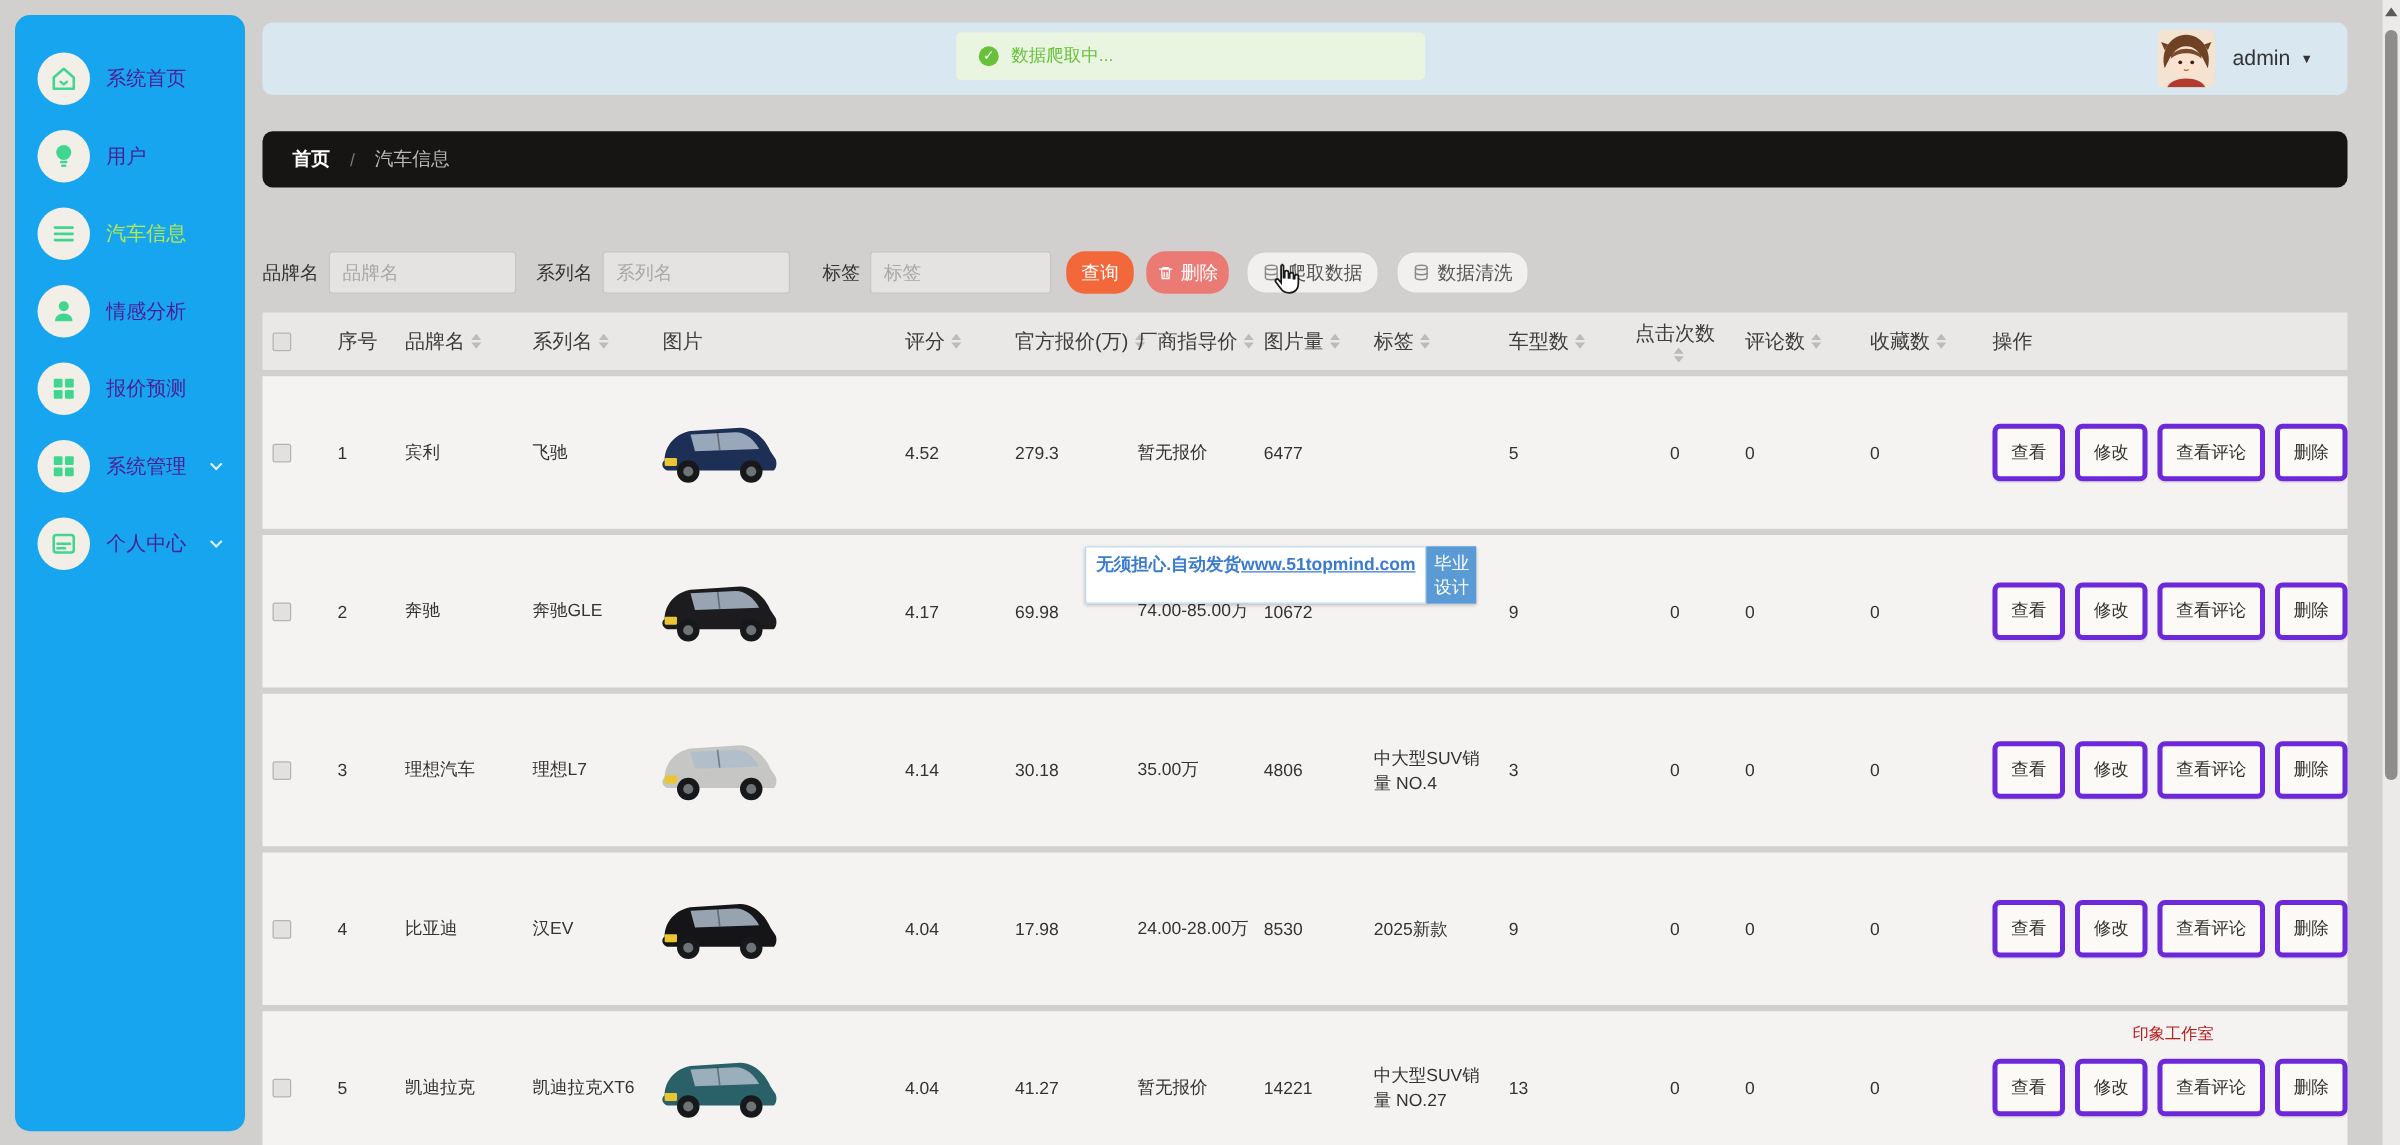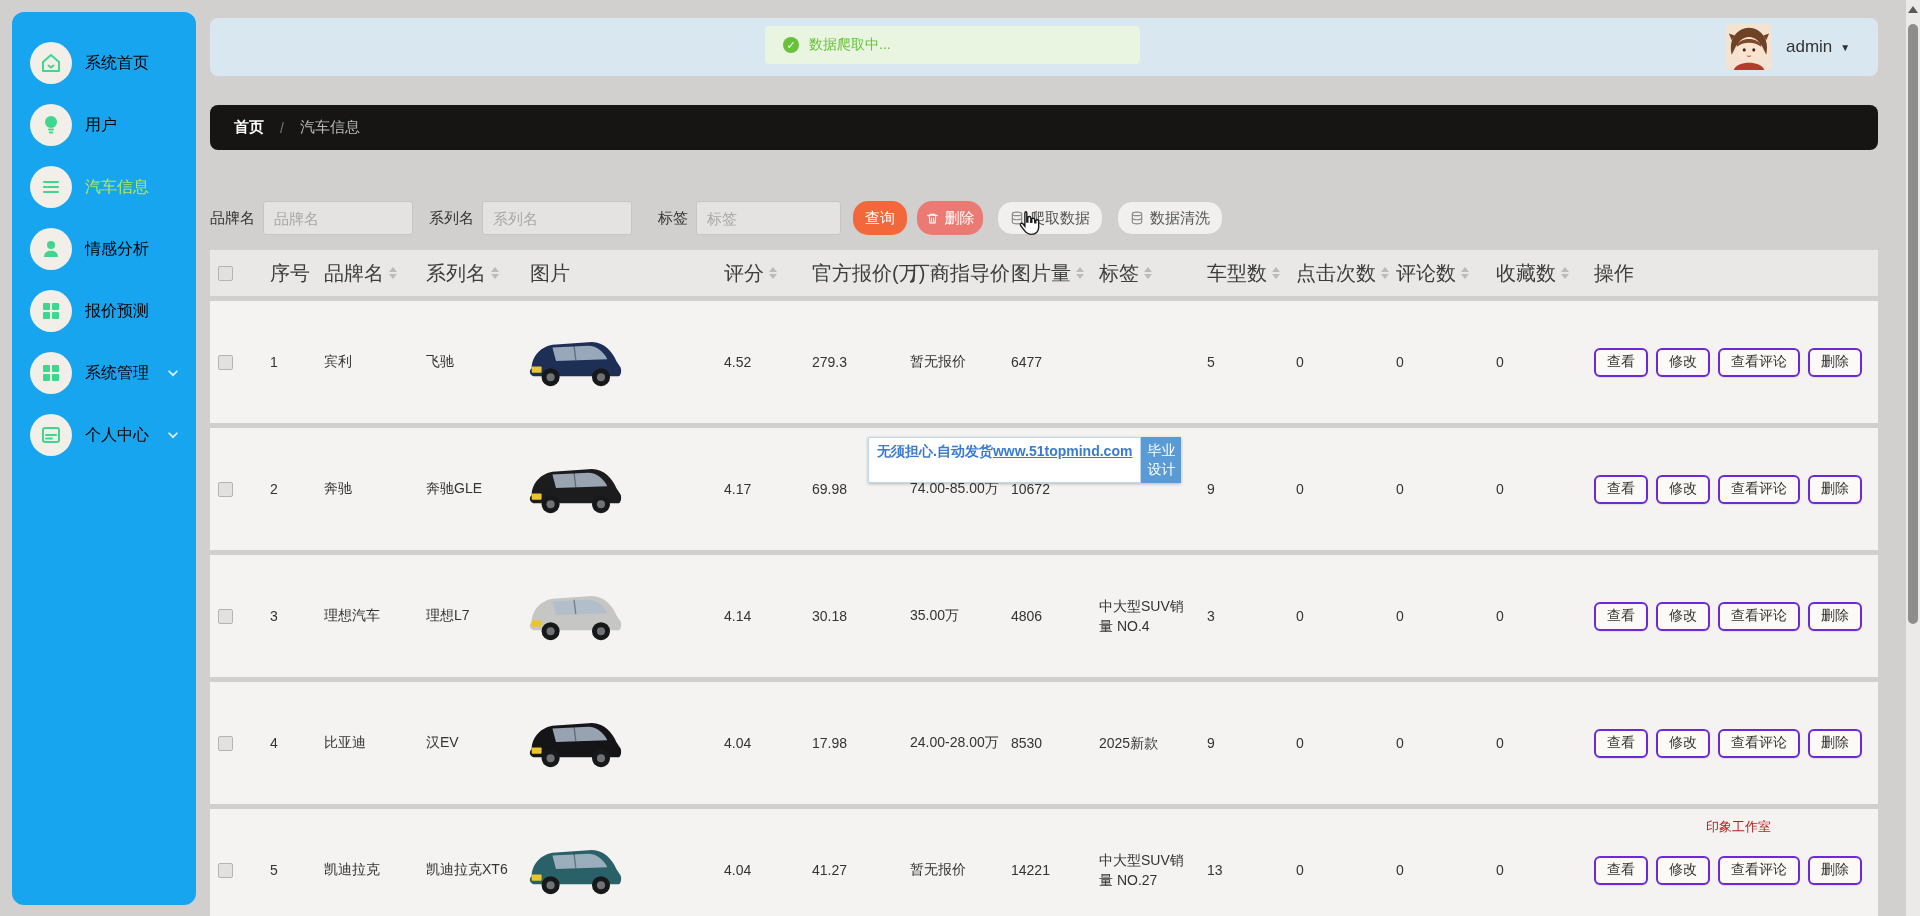--- a/index.html
+++ b/index.html
@@ -6,21 +6,21 @@
   html,body { width:1920px; height:916px; overflow:hidden; }
   body { background:#d2d0ce; font-family:"Liberation Sans","DejaVu Sans",sans-serif; color:#333; position:relative; }
 
   
   .sidebar { position:absolute; left:12px; top:12px; width:184px; height:893px;
     background:#17a5f0; border-radius:12px; padding-top:30px;
     display:flex; flex-direction:column; gap:20px; }
   .side-item { display:flex; align-items:center; height:42px; padding-left:18px; cursor:pointer; position:relative; }
   .icon-badge { width:42px; height:42px; border-radius:50%; background:#f2eee8;
     display:flex; align-items:center; justify-content:center; flex:0 0 42px; }
-  .side-label { color:#000000; font-size:16px; margin-left:13px; }
+  .side-label { color:#4c1d95; font-size:16px; margin-left:13px; }
   .side-item.active .side-label { color:#b7e94f; }
   .side-chevron { position:absolute; right:16px; top:14px; }
 
   
   .header-panel { position:absolute; left:210px; top:18px; width:1668px; height:58px;
     background:#d9e7f0; border-radius:8px; }
   .page-title { position:absolute; left:22px; top:16px; font-size:23px; font-weight:bold; color:#141414; letter-spacing:1px; }
   .userbox { position:absolute; left:1516px; top:6px; display:flex; align-items:center; }
   .avatar { width:46px; height:46px; border-radius:5px; overflow:hidden; flex:0 0 46px; }
   .username { font-size:17px; color:#333; margin-left:14px; }
@@ -53,46 +53,46 @@
   .btn-search { background:#f2683b; color:#fff; width:54px; margin-left:12px; }
   .btn-danger { background:#ec7a74; color:#fff; width:66px; margin-left:10px; }
   .btn-plain { background:#f1f0ee; color:#555; border:1px solid #cecdcb; margin-left:14px; padding:0 12px; }
 
   
   .thead { position:absolute; left:210px; top:250px; width:1668px; height:46px;
     background:#e9e8e6; display:flex; align-items:center; }
   .tbody { position:absolute; left:210px; top:301px; width:1668px; }
   .trow { width:1668px; height:122px; background:#f4f3f1; display:flex; align-items:center; margin-bottom:5px; }
   .tcell { padding-left:12px; font-size:14px; color:#333; display:flex; align-items:center; white-space:nowrap; }
-  .thead .tcell { font-size:20px; color:#3d3d3d; }
+  .thead .tcell { font-size:16px; color:#3d3d3d; }
   .thead .tcell:nth-child(1), .trow .tcell:nth-child(1) { width:48px; padding-left:8px; }
   .thead .tcell:nth-child(2), .trow .tcell:nth-child(2) { width:54px; }
   .thead .tcell:nth-child(3), .trow .tcell:nth-child(3) { width:102px; }
   .thead .tcell:nth-child(4), .trow .tcell:nth-child(4) { width:104px; }
   .thead .tcell:nth-child(5), .trow .tcell:nth-child(5) { width:194px; }
   .thead .tcell:nth-child(6), .trow .tcell:nth-child(6) { width:88px; }
   .thead .tcell:nth-child(7), .trow .tcell:nth-child(7) { width:102px; }
   .thead .tcell:nth-child(8), .trow .tcell:nth-child(8) { width:97px; padding-left:8px; }
   .thead .tcell:nth-child(9), .trow .tcell:nth-child(9) { width:90px; }
   .thead .tcell:nth-child(10), .trow .tcell:nth-child(10) { width:106px; padding-left:10px; }
   .thead .tcell:nth-child(11), .trow .tcell:nth-child(11) { width:89px; }
-  .thead .tcell:nth-child(12), .trow .tcell:nth-child(12) { width:100px; }
+  .thead .tcell:nth-child(12), .trow .tcell:nth-child(12) { width:100px;flex-direction:column; }
   .thead .tcell:nth-child(13), .trow .tcell:nth-child(13) { width:100px; }
   .thead .tcell:nth-child(14), .trow .tcell:nth-child(14) { width:98px; }
   .thead .tcell:nth-child(15), .trow .tcell:nth-child(15) { flex:1; }
   .tag-cell { white-space:normal !important; line-height:20px; align-items:center; }
   .img-cell { padding-left:2px !important; }
   .checkbox { width:15px; height:15px; background:#e2e1df; border:1px solid #b5b4b2; border-radius:2px; display:inline-block; }
   .caret { display:inline-flex; flex-direction:column; gap:2px; margin-left:5px; }
   .caret i { display:block; width:0; height:0; border-left:4px solid transparent; border-right:4px solid transparent; }
   .caret .up { border-bottom:5px solid #bcbbb9; }
   .caret .dn { border-top:5px solid #bcbbb9; }
   .car { display:inline-block; }
   .actions-cell { gap:8px; }
-  .abtn { height:29px; padding:0 11px; background:#fbfaf6; border:2px solid #6d28d9; border-radius:6px;
+  .abtn { height:46px; padding:0 11px; background:#fbfaf6; border:4px solid #6d28d9; border-radius:6px;
     font-size:14px; color:#333; cursor:pointer; box-shadow:0 1px 1px rgba(0,0,0,.08);
     font-family:"Liberation Sans","DejaVu Sans",sans-serif; white-space:nowrap; }
 
   
   .watermark { position:absolute; left:868px; top:437px; height:46px; display:flex; z-index:9;
     box-shadow:0 1px 3px rgba(0,0,0,.25); }
   .wm-left { background:#ffffff; border:1px solid #bcd7ee; padding:4px 8px; display:flex; flex-direction:row; justify-content:center; }
   .wm-line1 { color:#3a7bd0; font-size:14px; font-weight:bold; line-height:19px; }
   .wm-line2 { color:#3a7bd0; font-size:14px; font-weight:bold; text-decoration:underline; line-height:19px; }
   .wm-badge { background:#5b9bd5; color:#fff; width:40px; display:flex; flex-direction:column;

